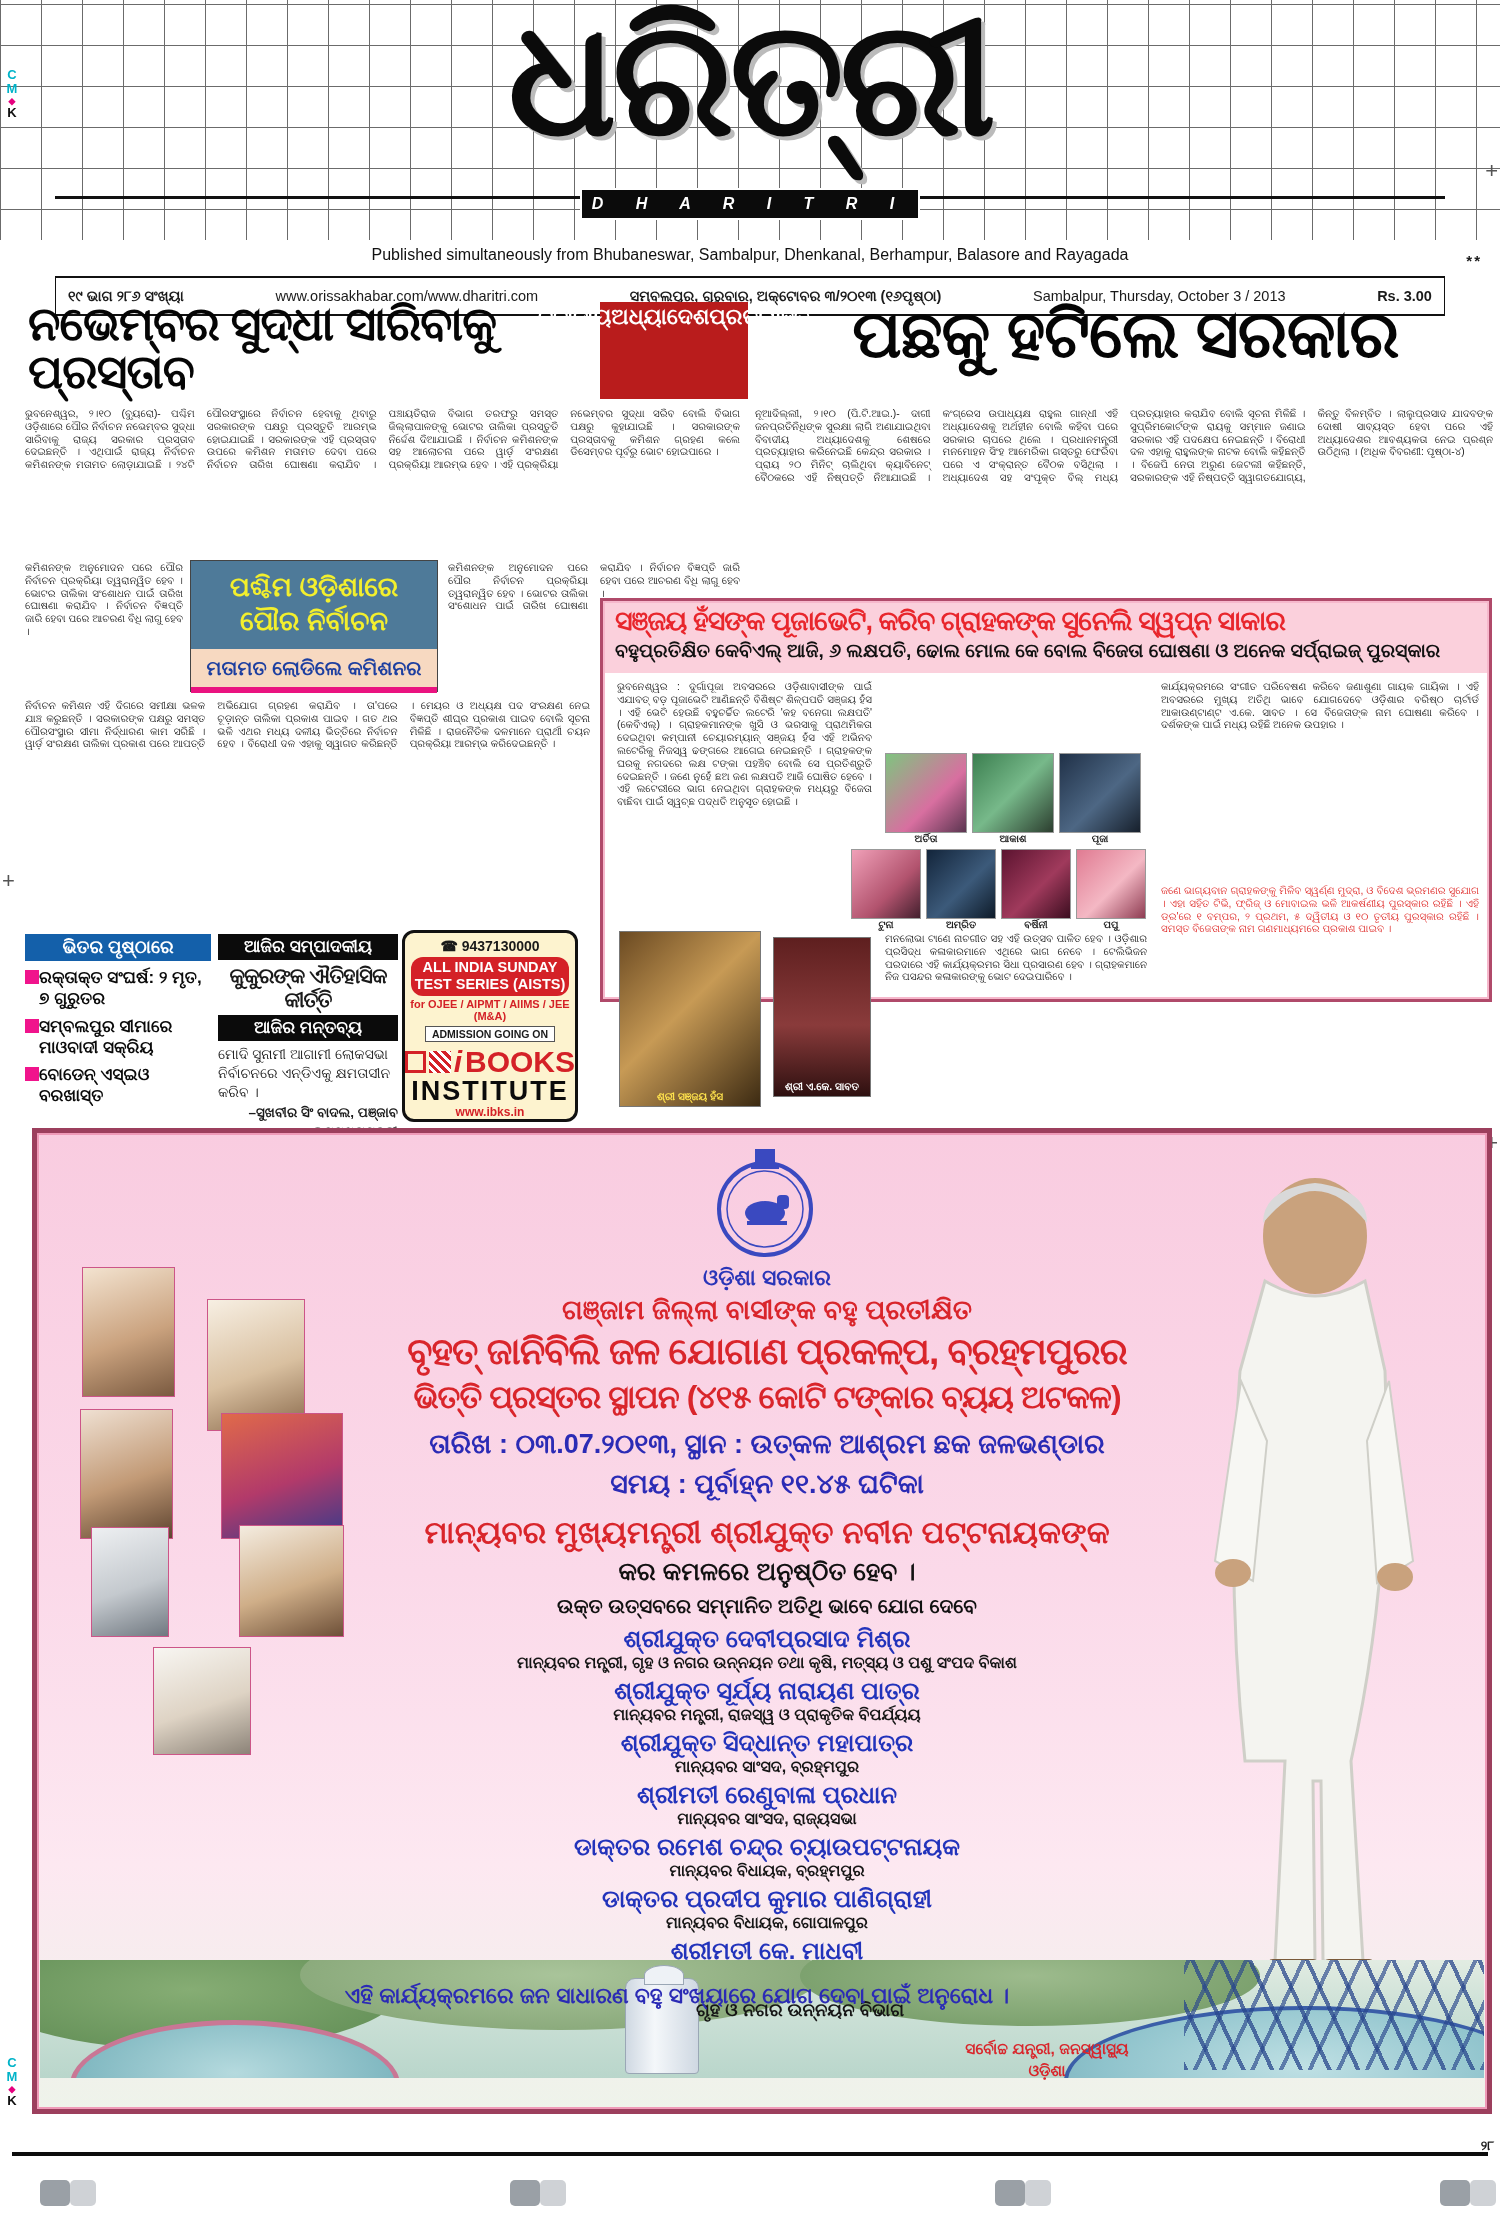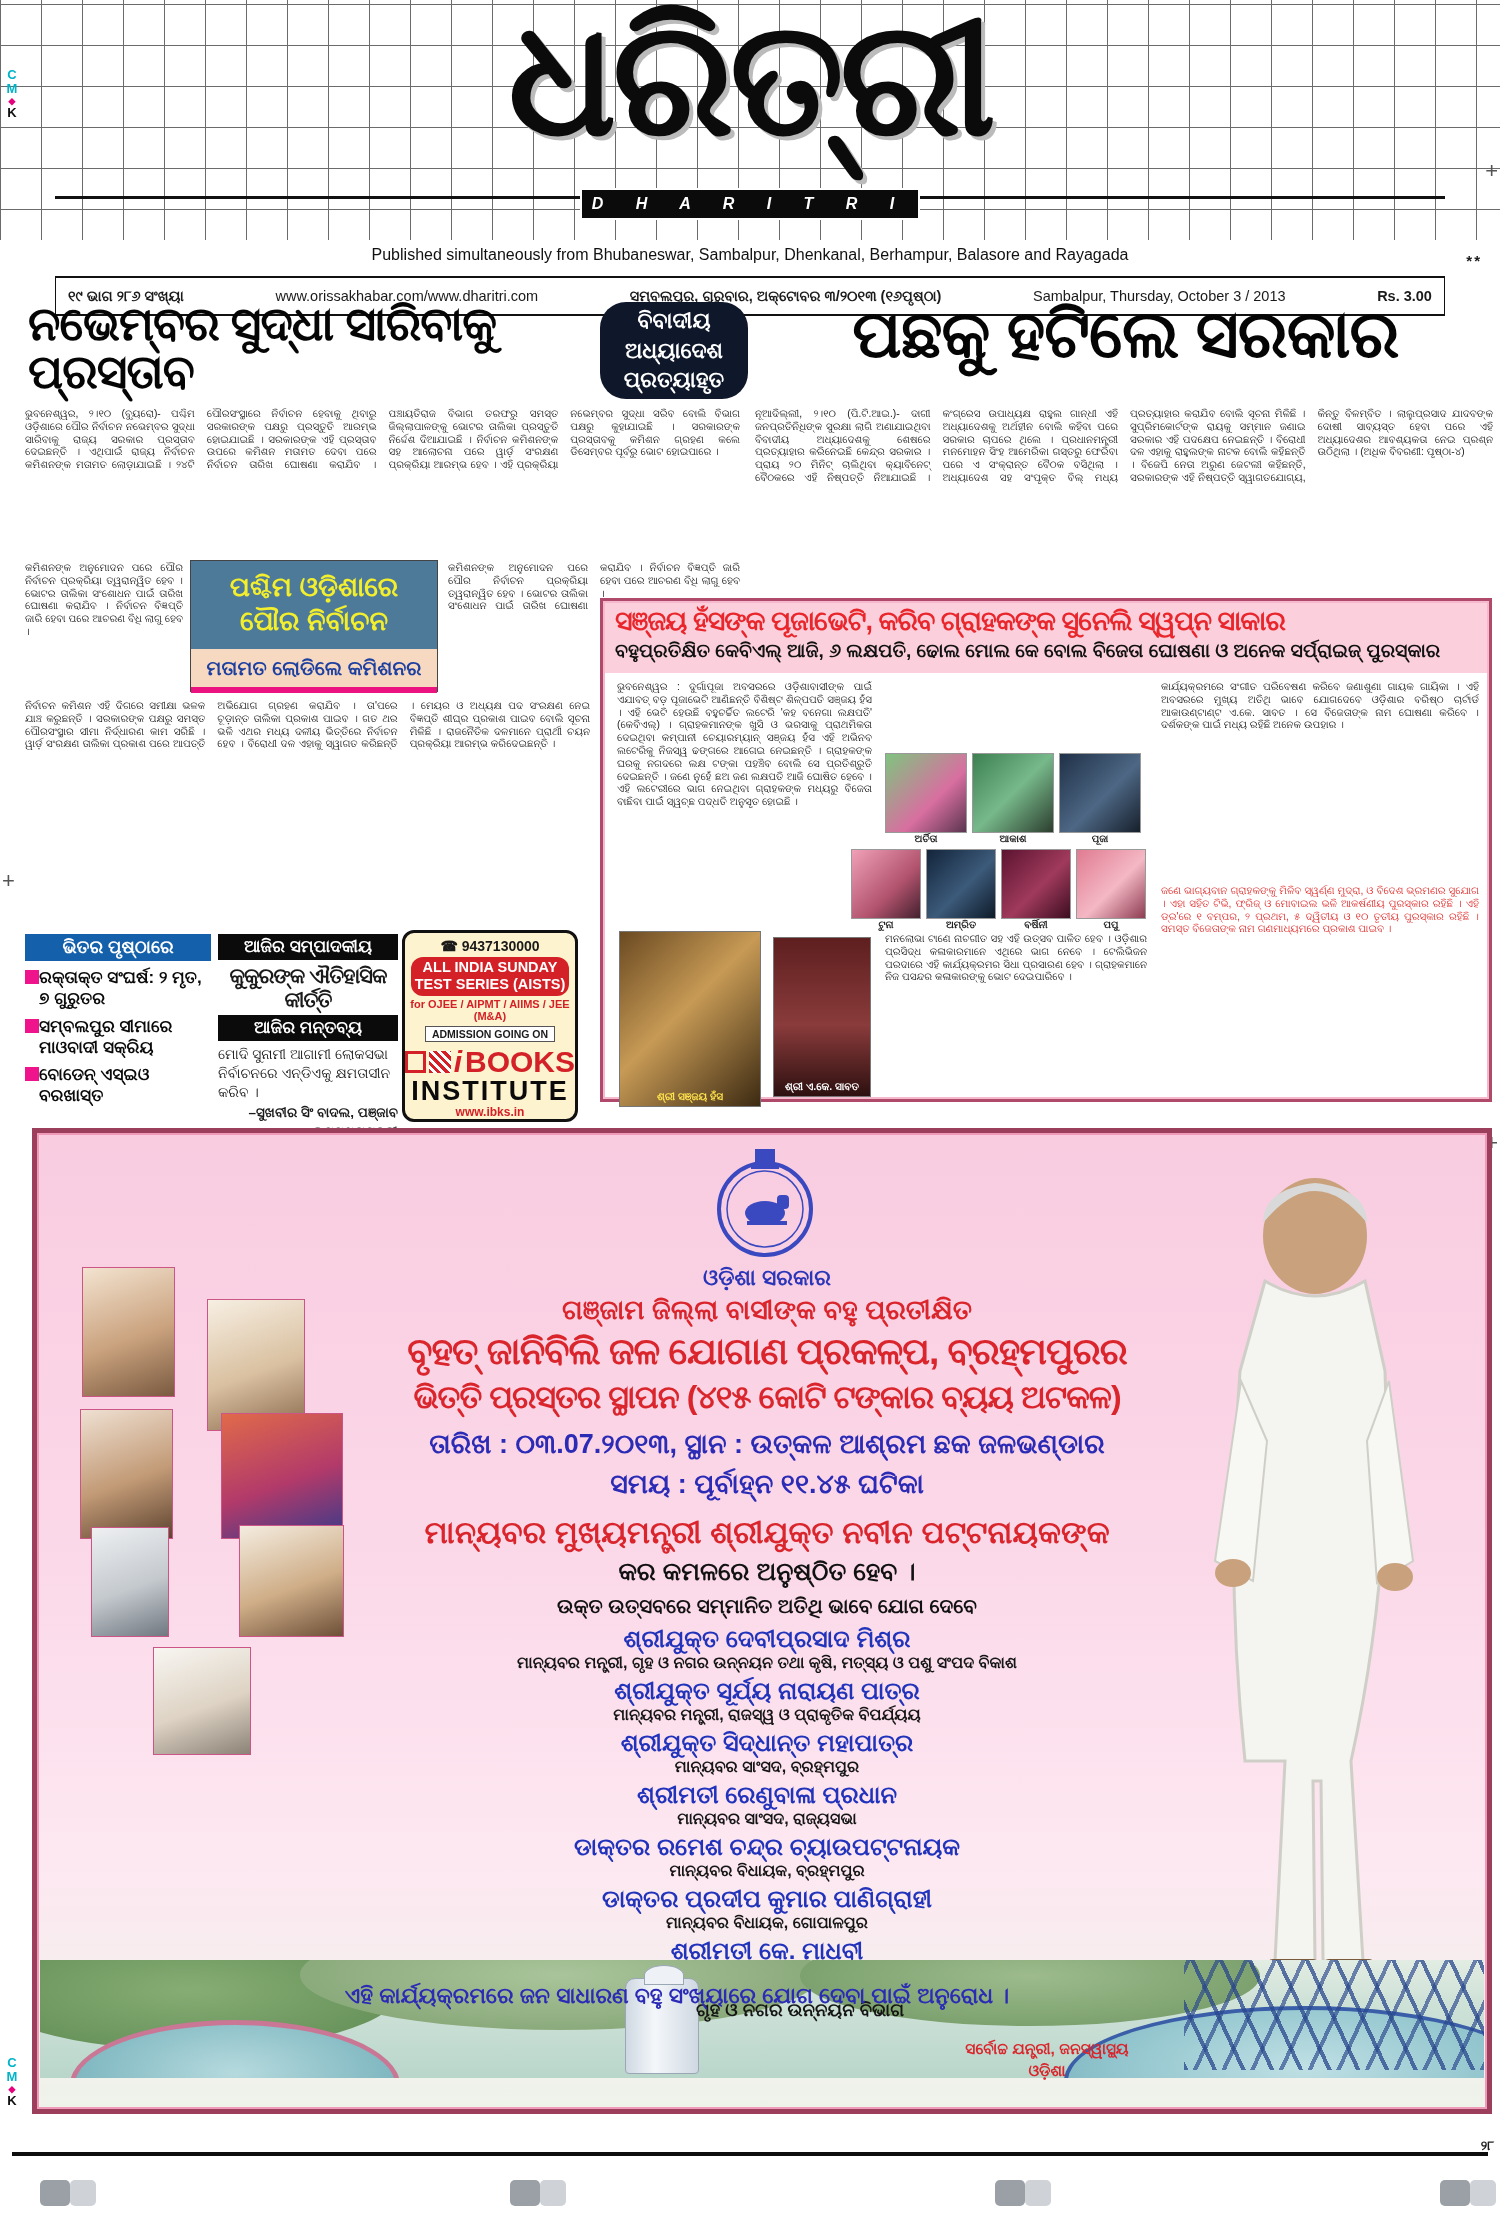--- a/index.html
+++ b/index.html
@@ -26,44 +26,44 @@
   
   .dateline { left:55px; top:276px; width:1390px; height:40px; border:2px solid #111;
     border-left-width:1px; border-right-width:1px; display:flex; align-items:center;
     justify-content:space-between; padding:0 12px; background:#fff; }
   .dateline .cell { font-size:14.5px; white-space:nowrap; }
   .dl-bold { font-weight:bold; }
 
   
   .hl-left { left:28px; top:300px; width:565px; font-size:47px; font-weight:bold;
     line-height:1.02; letter-spacing:-1px; color:#050505; }
-  .badge { left:600px; top:302px; width:148px; height:97px; background:#0f172a;
+  .badge { left:600px; top:302px; width:148px; height:97px; background:#b91c1c;
     color:#fff; font-weight:bold; font-size:22px; line-height:1.35; text-align:center;
-    display:flex; flex-direction:column; justify-content:center;border-radius:26px; }
+    display:flex; flex-direction:row; justify-content:center; }
   .hl-main { left:758px; top:296px; width:735px; font-size:66px; font-weight:bold;
     text-align:center; letter-spacing:-1px; color:#050505; }
 
   
   .bodytext { font-size:10.3px; line-height:12.8px; text-align:justify; color:#222;
     overflow:hidden; word-break:break-word; }
   .cols4 { column-count:4; column-gap:12px; }
   .cols3 { column-count:3; column-gap:12px; }
   .cols2 { column-count:2; column-gap:12px; }
 
   
   .inset { left:190px; top:560px; width:248px; height:132px; border:1px solid #444; }
   .inset-top { height:88px; background:#4e7a99; display:flex; flex-direction:column;
     justify-content:center; text-align:center; color:#f3ef2d; font-weight:bold;
     font-size:27px; line-height:1.25; }
   .inset-bot { height:38px; background:#f7d9c1; color:#1d3fa0; font-weight:bold;
     font-size:20px; display:flex; align-items:center; justify-content:center; }
   .inset-bar { height:6px; background:#ea1380; }
 
   
-  .kbl { left:600px; top:598px; width:892px; height:504px; border:3px solid #b04a6a;
+  .kbl { left:600px; top:598px; width:892px; height:404px; border:3px solid #b04a6a;
     background:#fff; box-shadow:inset 0 0 0 2px #f6b8cc; }
   .kbl-head { position:absolute; left:2px; top:2px; right:2px; height:70px; background:#fbd0dc; padding:4px 10px 0; }
   .kbl-hl { color:#e8262c; font-weight:bold; font-size:27px; line-height:1.1; letter-spacing:-1px; }
   .kbl-sub { color:#111; font-weight:bold; font-size:19px; margin-top:3px; }
   .kbl .bodytext { position:absolute; }
   .pgrid { position:absolute; display:flex; gap:5px; }
   .pcell { text-align:center; font-size:10px; font-weight:bold; color:#222; }
   .pimg { border:1px solid #999; }
   .grad-a { background:linear-gradient(135deg,#7fc47f,#d86fa0 60%,#5b3550); }
   .grad-b { background:linear-gradient(135deg,#f0a0b8,#b2536e 60%,#43202e); }

